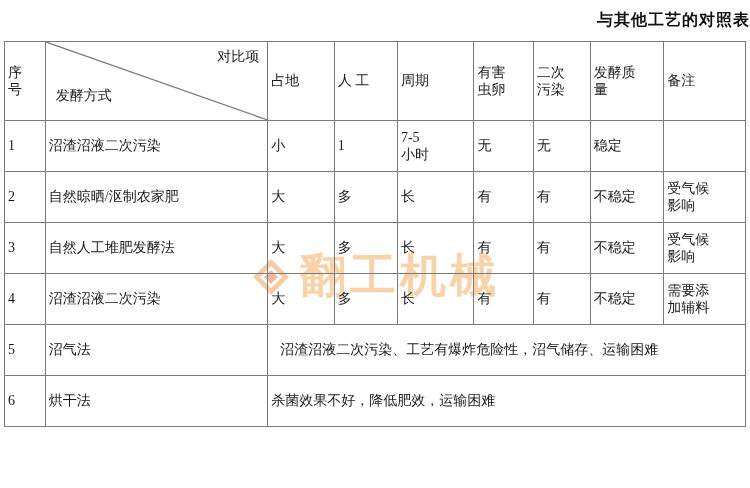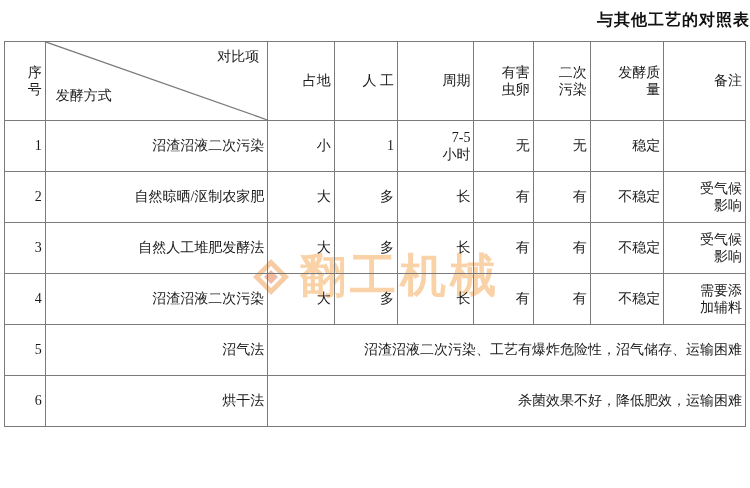--- a/index.html
+++ b/index.html
@@ -32,21 +32,21 @@
     border-collapse: collapse;
     width: 742px;
     margin: 0 auto;
     table-layout: fixed;
     position: relative;
     z-index: 2;
     background: transparent;
   }
   table.main td {
     border: 1px solid #7a7a7a;
-    text-align: right;
+    text-align: left;
     vertical-align: middle;
     font-size: 14px;
     line-height: 1.25;
     padding: 2px 3px;
     color: #1a1a1a;
     background: transparent;
   }
   
   .c0 { width: 40px; }
   .c1 { width: 218px; }
@@ -91,21 +91,21 @@
 
   .row-body td { height: 46px; }
   .two-line { line-height: 1.2; }
   .two-line span { display: block; }
 
   .hdr-2line { line-height: 1.2; }
   .hdr-2line span { display: block; }
 
   .name-cell { font-size: 14.5px; }
   .wide-note { font-size: 14.5px; text-align: center; line-height: 1.35; padding: 4px 10px; }
-  .wide-note.justify { text-align: right; padding-left: 12px; }
+  .wide-note.justify { text-align: left; padding-left: 12px; }
 
   
   .watermark {
     position: absolute;
     left: 0;
     top: 150px;
     width: 750px;
     height: 170px;
     z-index: 1;
     pointer-events: none;

